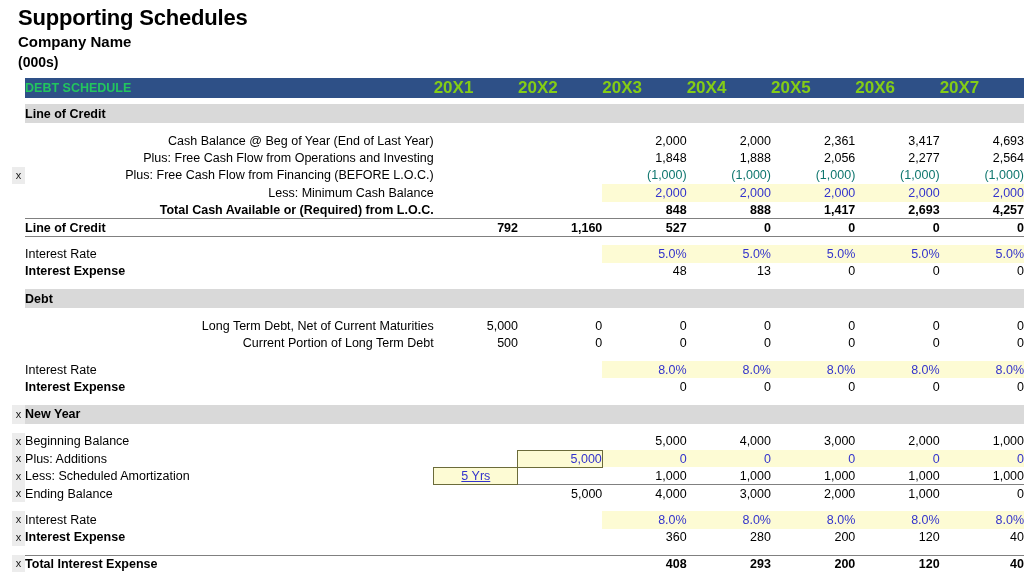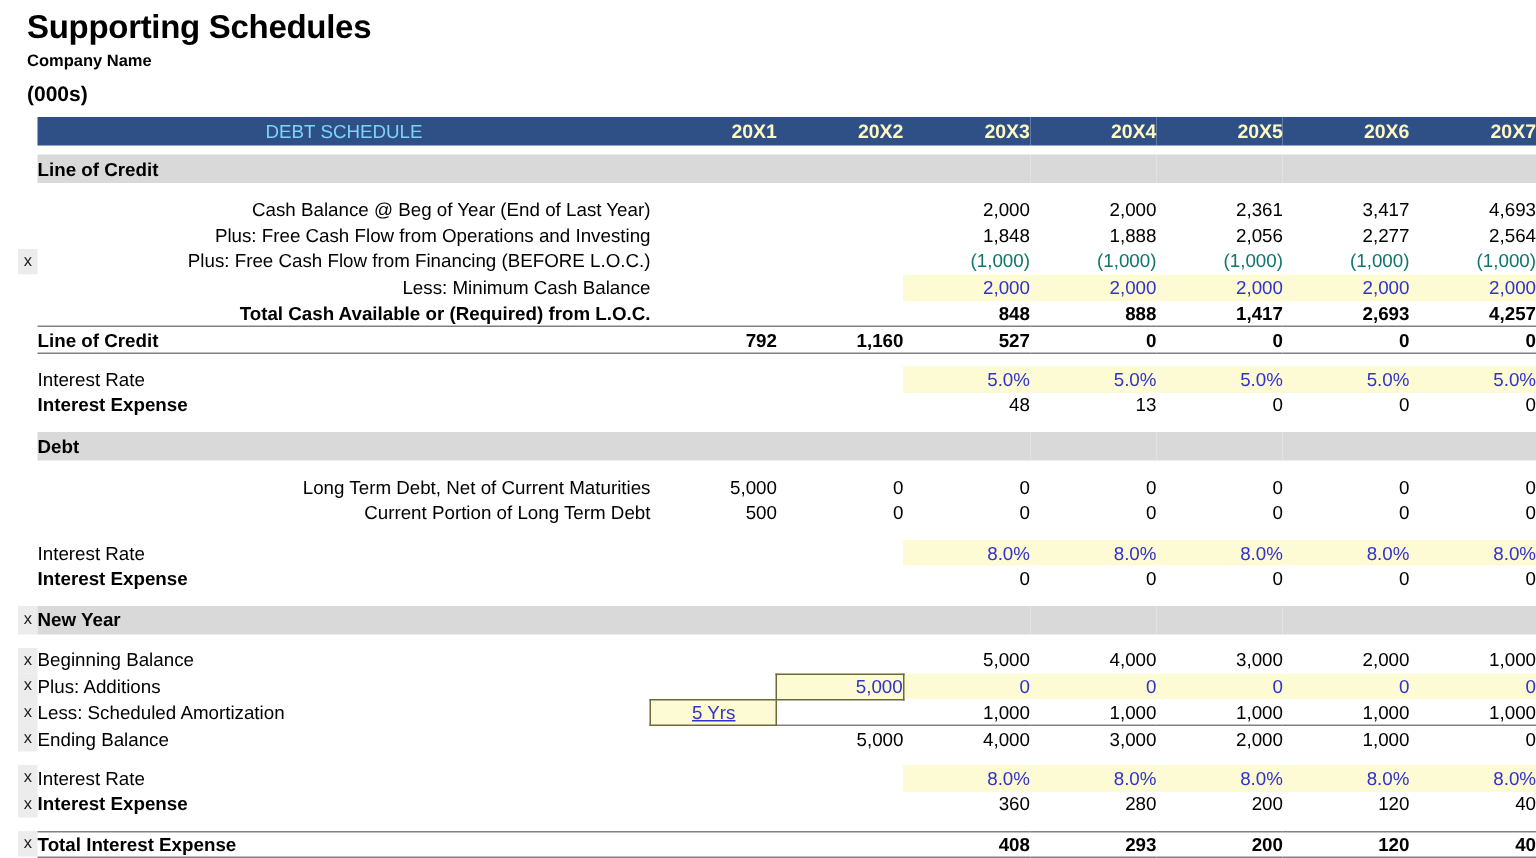--- a/index.html
+++ b/index.html
@@ -12,21 +12,21 @@
   }
   .sheet { position: relative; width: 1024px; height: 572px; overflow: hidden; }
 
   
   .titles { padding: 5px 0 0 18px; }
   .doc-title {
     font-size: 22px; font-weight: bold; color: #000;
     letter-spacing: -0.2px; line-height: 26px;
   }
   .company-name {
-    font-size: 11px; font-weight: bold; color: #000;
+    font-size: 15px; font-weight: bold; color: #000;
     line-height: 19px; margin-top: 1px;
   }
   .units {
     font-size: 14px; font-weight: bold; color: #000;
     line-height: 15px; margin-top: 4px;
   }
 
   
   table.grid {
     border-collapse: collapse;
@@ -75,26 +75,26 @@
   .num.neg { color: #0f766e; }
   .num.inp { color: #3333cc; }
 
   
   .fill-yellow { background: #fdfbd4; }
   .fill-navy   { background: #2e5087; }
   .fill-gray   { background: #d9d9d9; }
 
   
   .hdr-title {
-    font-size: 12.5px; font-weight: normal; color: #7dd3fc;
-    padding-left: 4px; white-space: nowrap; text-align: center;
+    font-size: 12.5px; font-weight: bold; color: #22c55e;
+    padding-left: 4px; white-space: nowrap;
   }
   .hdr-year {
-    font-size: 13px; font-weight: bold; color: #fef9c3;
-    text-align: right; padding-right: 9px;
+    font-size: 17px; font-weight: bold; color: #84cc16;
+    text-align: left; padding-right: 9px;
   }
   tr.hdr-row { height: 19px; }
   tr.sec-row { height: 19px; }
   .sec-title {
     font-size: 12.5px; font-weight: bold; color: #000;
     padding-left: 4px; white-space: nowrap;
   }
 
   
   .bt  { border-top: 1px solid #808080; }

